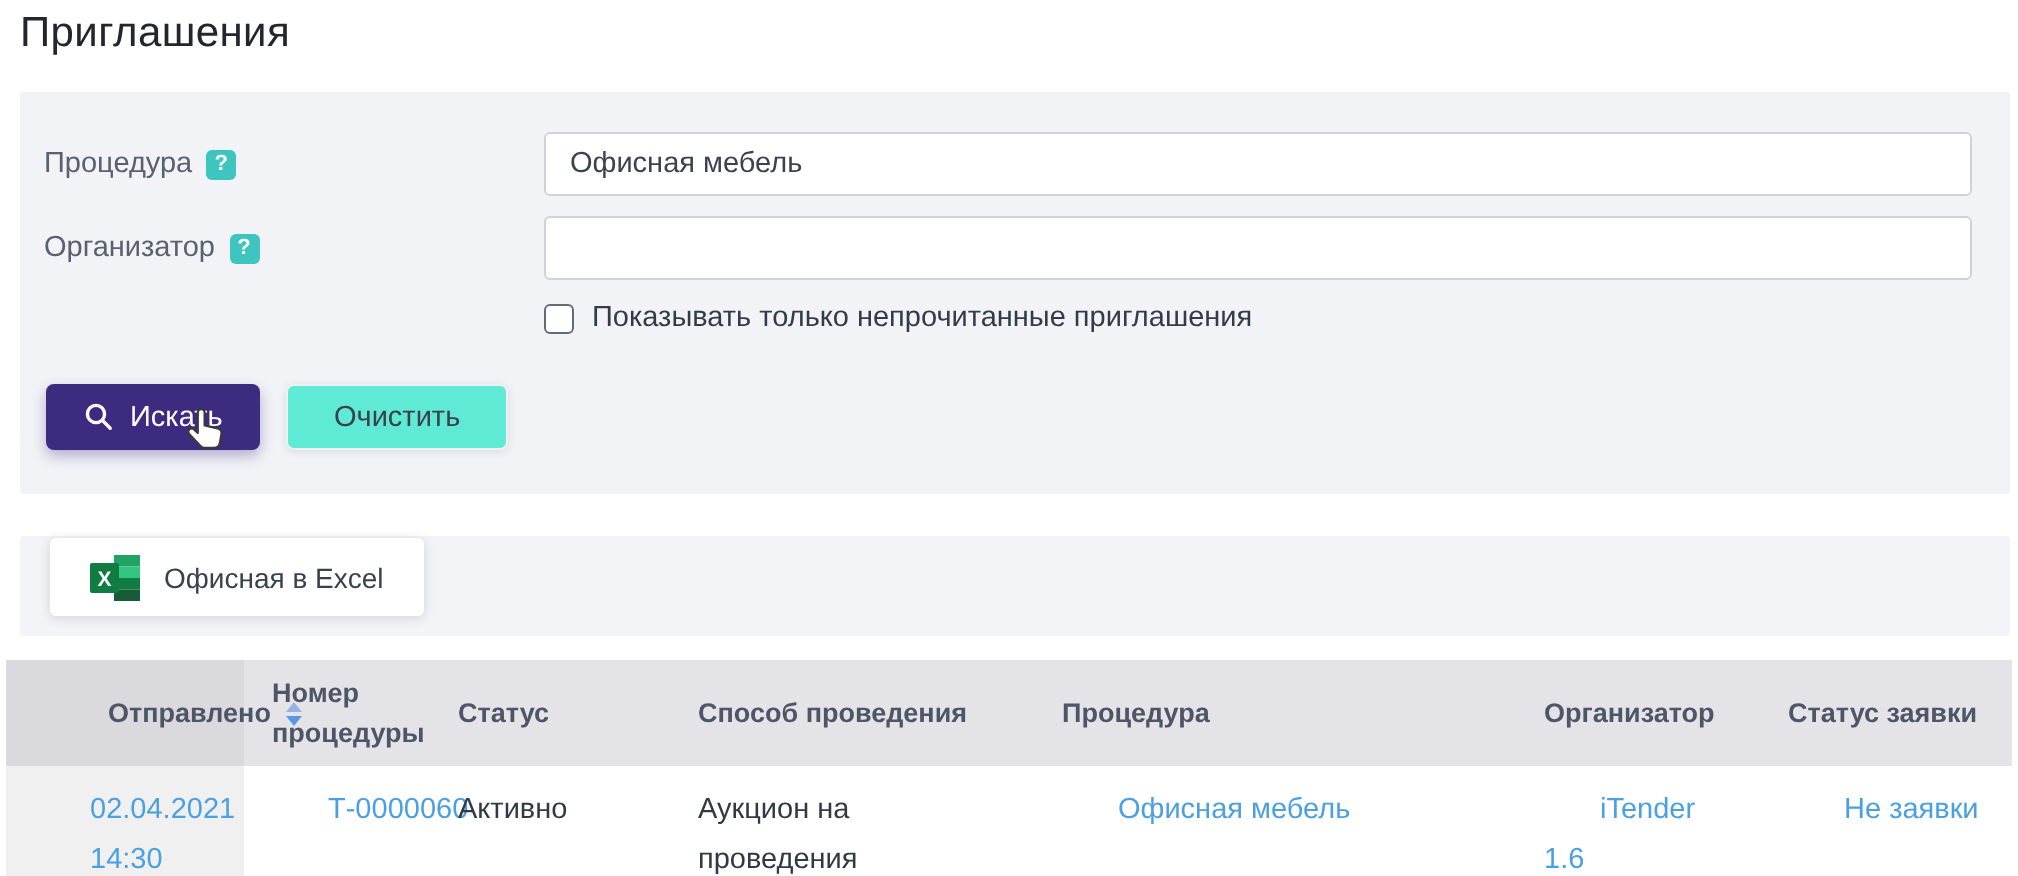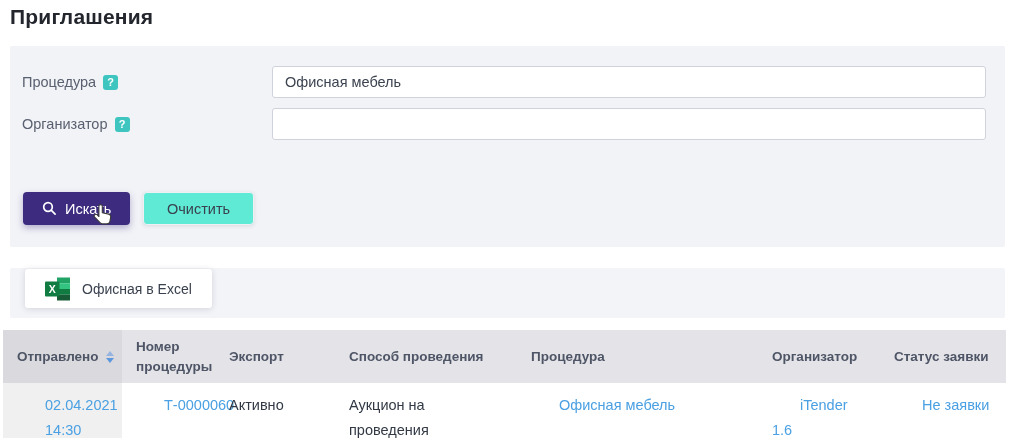--- a/index.html
+++ b/index.html
@@ -5,21 +5,21 @@
   * { box-sizing: border-box; }
   html,body { margin:0; padding:0; }
   body {
     width:1009px; height:438px; position:relative; overflow:hidden;
     background:#ffffff; color:#323945;
     font-family:"Liberation Sans","DejaVu Sans",sans-serif;
   }
 
   .page-title {
     position:absolute; left:10px; top:5px; margin:0;
-    font-size:21px; font-weight:700; color:#24262e; letter-spacing:.2px;
+    font-size:21px; font-weight:400; color:#24262e; letter-spacing:.2px;
   }
 
   
   .filter-panel {
     position:absolute; left:10px; top:46px; width:995px; height:201px;
     background:#f2f3f7; border-radius:2px;
   }
   .field-label {
     position:absolute; left:12px; height:32px;
     display:flex; align-items:center; gap:7px;
@@ -91,21 +91,21 @@
     line-height:1.45;
   }
   .invitations-table th.sorted { background:#dadade; }
   .invitations-table td {
     padding:10px 14px 0; font-size:14.5px; vertical-align:top;
     background:#ffffff; color:#323945; line-height:25px; height:57px;
   }
   .invitations-table td.sorted { background:#f0f0f1; }
   .cell-link { color:#4aa0e2; text-decoration:none; cursor:pointer;margin-left:28px; }
 
-  .th-flex { display:inline-flex; align-items:center; }
+  .th-flex { display:inline-flex; align-items:center;margin-left:37px; }
   .sort-icon { display:inline-flex; flex-direction:column; gap:2px; margin-left:8px; cursor:pointer; }
   .tri-up {
     width:0; height:0; border-left:4px solid transparent;
     border-right:4px solid transparent; border-bottom:5px solid #97b4e0;
   }
   .tri-down {
     width:0; height:0; border-left:4px solid transparent;
     border-right:4px solid transparent; border-top:5px solid #5d97de;
   }
 </style>
@@ -121,20 +121,24 @@
     <span class="help-badge">?</span>
   </div>
   <input class="text-input row1" type="text" value="Офисная мебель" style="">
 
   <div class="field-label row2">
     <span>Организатор</span>
     <span class="help-badge">?</span>
   </div>
   <input class="text-input row2" type="text" value="" style="">
 
+  <label class="checkbox-row">
+    <input type="checkbox" class="checkbox" style="">
+    <span>Показывать только непрочитанные приглашения</span>
+  </label>
 
   <button class="btn btn-search">
     <svg width="15" height="15" viewBox="0 0 15 15">
       <circle cx="6" cy="6" r="4.3" fill="none" stroke="#ffffff" stroke-width="1.7"></circle>
       <line x1="9.4" y1="9.4" x2="13.1" y2="13.1" stroke="#ffffff" stroke-width="1.7" stroke-linecap="round"></line>
     </svg>
     <span>Искать</span>
   </button>
 
   <button class="btn btn-clear">
@@ -175,21 +179,21 @@
       <th class="sorted">
         <span class="th-flex">
           <span>Отправлено</span>
           <span class="sort-icon">
             <span class="tri-up"></span>
             <span class="tri-down"></span>
           </span>
         </span>
       </th>
       <th>Номер процедуры</th>
-      <th>Экспорт</th>
+      <th>Статус</th>
       <th>Способ проведения</th>
       <th>Процедура</th>
       <th>Организатор</th>
       <th>Статус заявки</th>
     </tr>
   </thead>
   <tbody>
     <tr>
       <td class="sorted">
         <div><a class="cell-link">02.04.2021</a></div>

